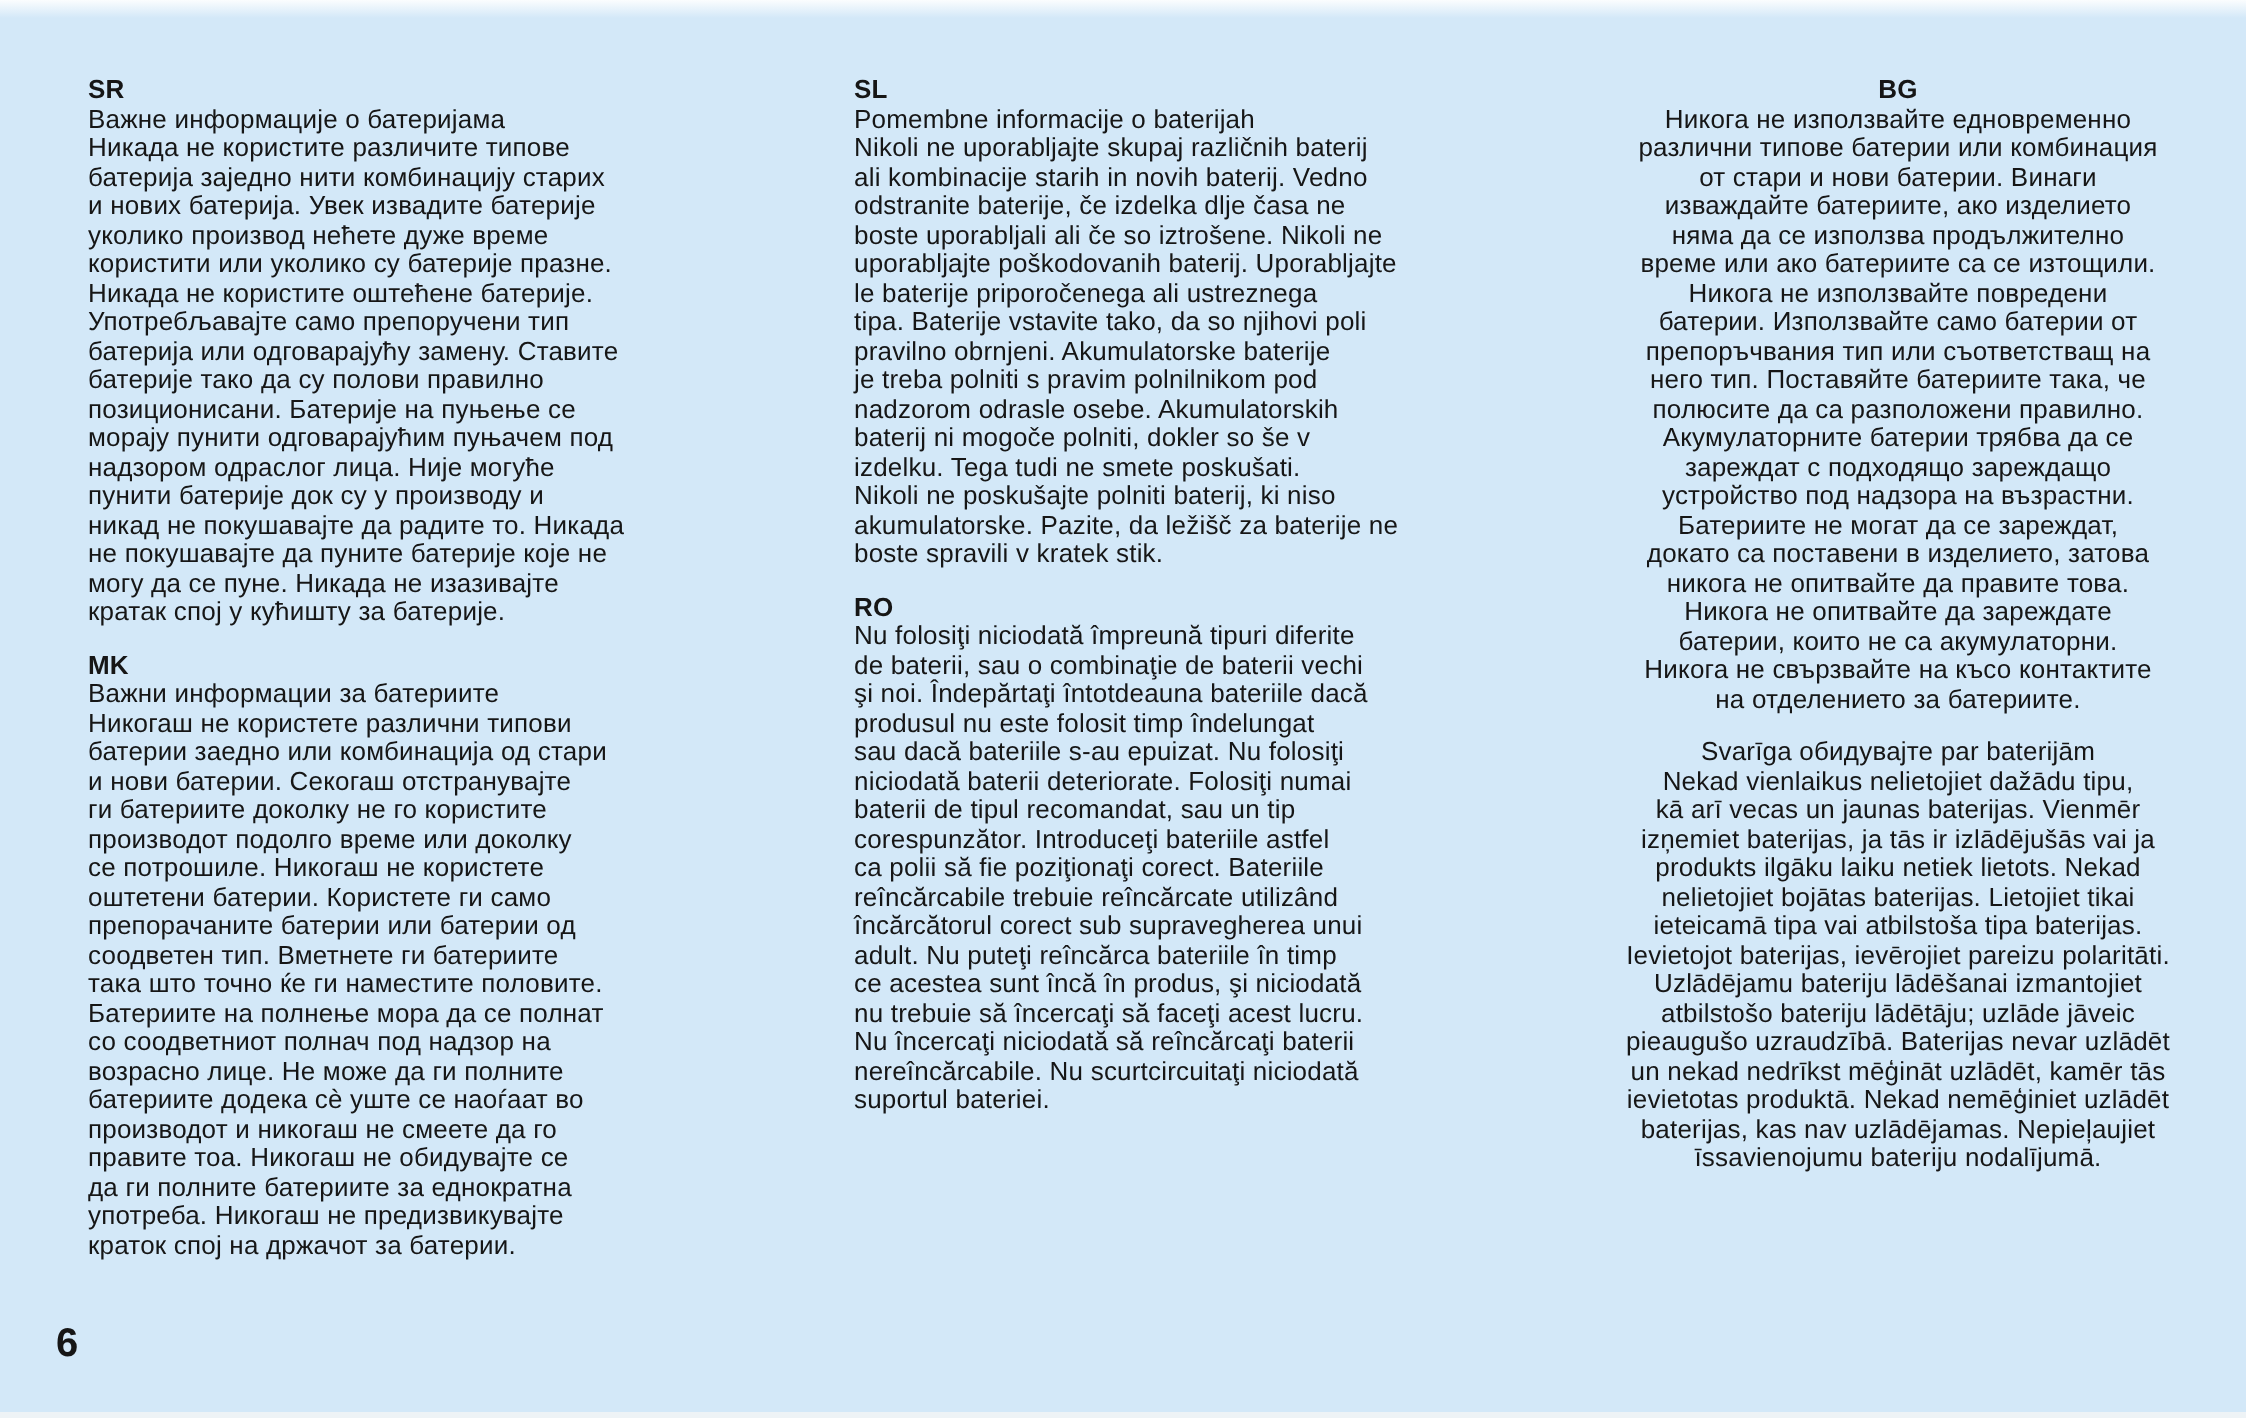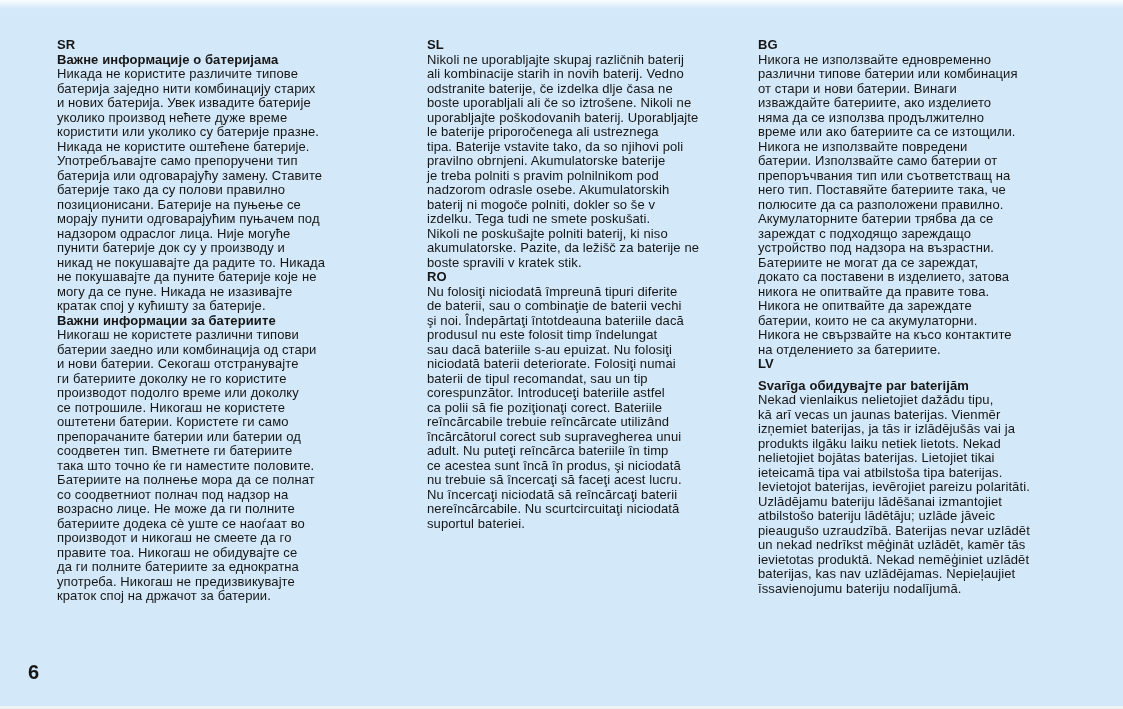--- a/index.html
+++ b/index.html
@@ -23,26 +23,26 @@
     pointer-events: none;
   }
   .col {
     position: absolute;
     top: 38px;
     width: 334px;
     font-size: 13px;
     line-height: 14.5px;
     letter-spacing: 0.1px;
   }
-  .col1 { left: 57px; }
+  .col1 { left: 44px; }
   .col2 { left: 427px; }
-  .col3 { left: 758px; }
-  .section + .section { }
+  .col3 { left: 782px; text-align: center; }
+  .section + .section { margin-top: 12px; }
   .lang-label { font-weight: bold; }
-  .section-heading { font-weight: bold; white-space: pre-line; }
+  .section-heading { font-weight: normal; white-space: pre-line; }
   .intro-text { font-weight: bold; white-space: pre-line; }
   .heading-spaced { margin-top: 7px; }
   .body-text { white-space: pre-line; }
   .page-number {
     position: absolute;
     left: 28px;
     top: 661px;
     font-size: 20px;
     font-weight: bold;
   }
@@ -70,20 +70,21 @@
 позиционисани. Батерије на пуњење се
 морају пунити одговарајућим пуњачем под
 надзором одраслог лица. Није могуће
 пунити батерије док су у производу и
 никад не покушавајте да радите то. Никада
 не покушавајте да пуните батерије које не
 могу да се пуне. Никада не изазивајте
 кратак спој у кућишту за батерије.</div>
     </section>
     <section class="section">
+      <div class="lang-label">MK</div>
       <div class="section-heading">Важни информации за батериите</div>
       <div class="body-text">Никогаш не користете различни типови
 батерии заедно или комбинација од стари
 и нови батерии. Секогаш отстранувајте
 ги батериите доколку не го користите
 производот подолго време или доколку
 се потрошиле. Никогаш не користете
 оштетени батерии. Користете ги само
 препорачаните батерии или батерии од
 соодветен тип. Вметнете ги батериите
@@ -96,20 +97,21 @@
 правите тоа. Никогаш не обидувајте се
 да ги полните батериите за еднократна
 употреба. Никогаш не предизвикувајте
 краток спој на држачот за батерии.</div>
     </section>
   </div>
 
   <div class="col col2">
     <section class="section">
       <div class="lang-label">SL</div>
+      <div class="section-heading">Pomembne informacije o baterijah</div>
       <div class="body-text">Nikoli ne uporabljajte skupaj različnih baterij
 ali kombinacije starih in novih baterij. Vedno
 odstranite baterije, če izdelka dlje časa ne
 boste uporabljali ali če so iztrošene. Nikoli ne
 uporabljajte poškodovanih baterij. Uporabljajte
 le baterije priporočenega ali ustreznega
 tipa. Baterije vstavite tako, da so njihovi poli
 pravilno obrnjeni. Akumulatorske baterije
 je treba polniti s pravim polnilnikom pod
 nadzorom odrasle osebe. Akumulatorskih
@@ -160,21 +162,20 @@
 устройство под надзора на възрастни.
 Батериите не могат да се зареждат,
 докато са поставени в изделието, затова
 никога не опитвайте да правите това.
 Никога не опитвайте да зареждате
 батерии, които не са акумулаторни.
 Никога не свързвайте на късо контактите
 на отделението за батериите.</div>
     </section>
     <section class="section">
-      <div class="lang-label">LV</div>
       <div class="section-heading heading-spaced">Svarīga обидувајте par baterijām</div>
       <div class="body-text">Nekad vienlaikus nelietojiet dažādu tipu,
 kā arī vecas un jaunas baterijas. Vienmēr
 izņemiet baterijas, ja tās ir izlādējušās vai ja
 produkts ilgāku laiku netiek lietots. Nekad
 nelietojiet bojātas baterijas. Lietojiet tikai
 ieteicamā tipa vai atbilstoša tipa baterijas.
 Ievietojot baterijas, ievērojiet pareizu polaritāti.
 Uzlādējamu bateriju lādēšanai izmantojiet
 atbilstošo bateriju lādētāju; uzlāde jāveic

